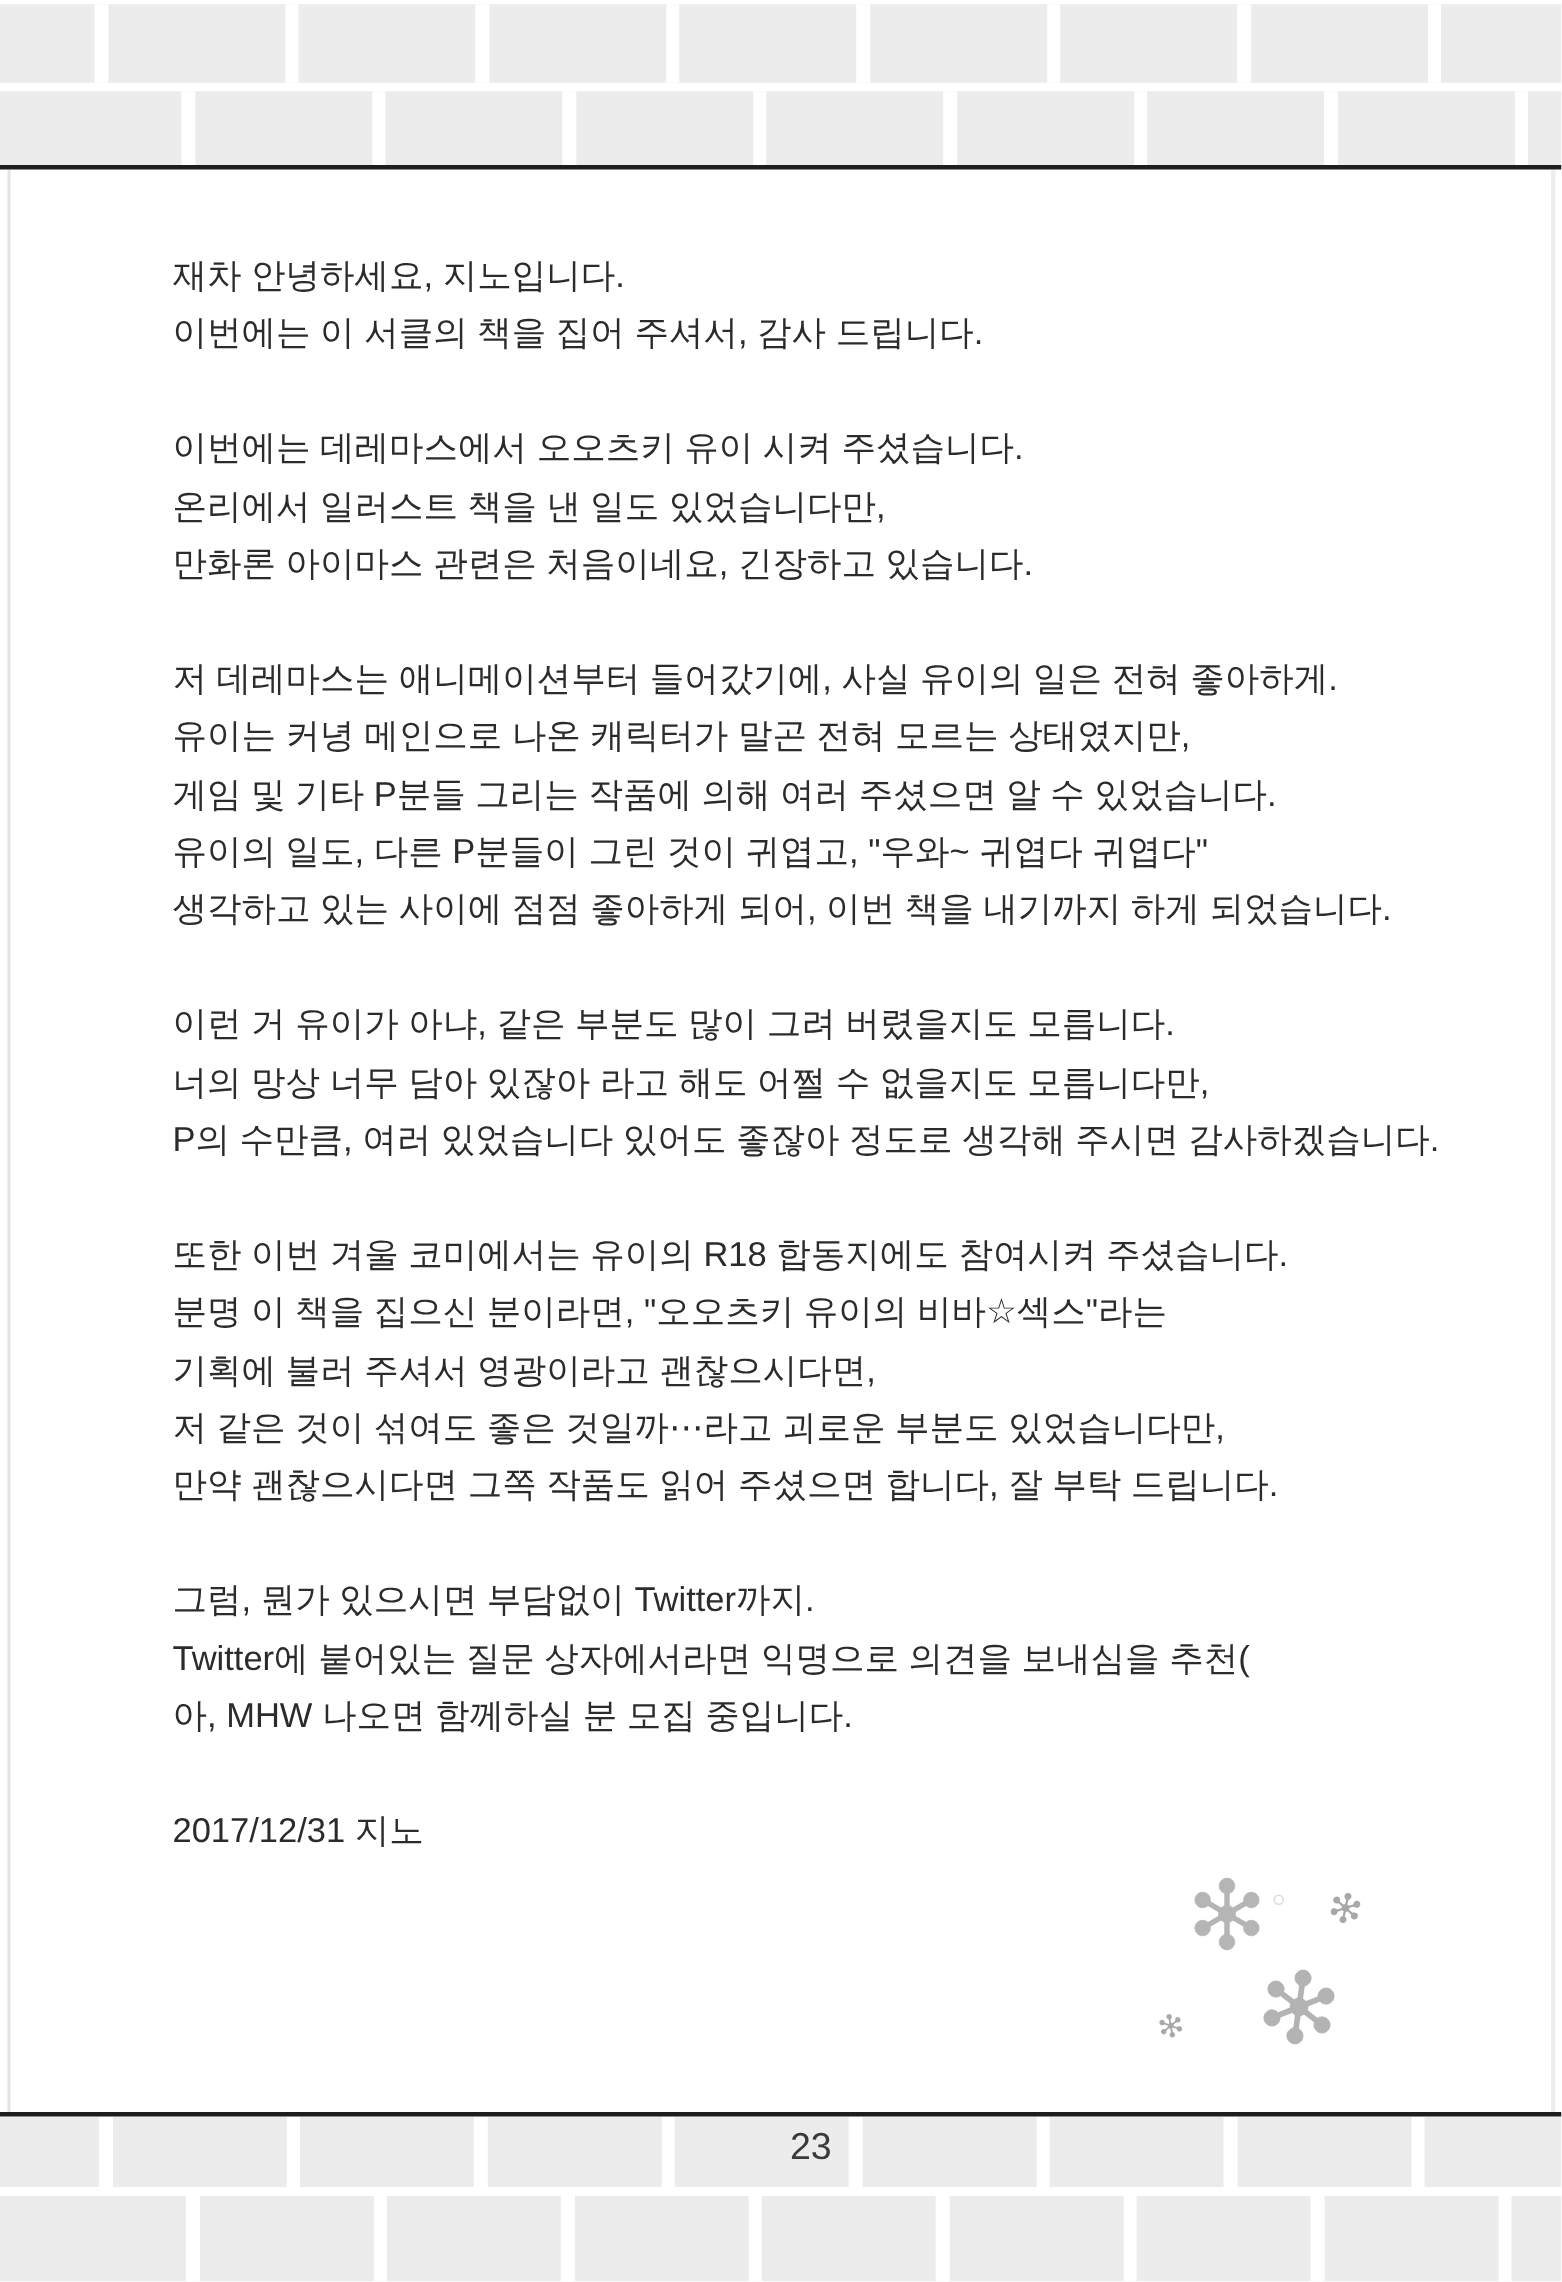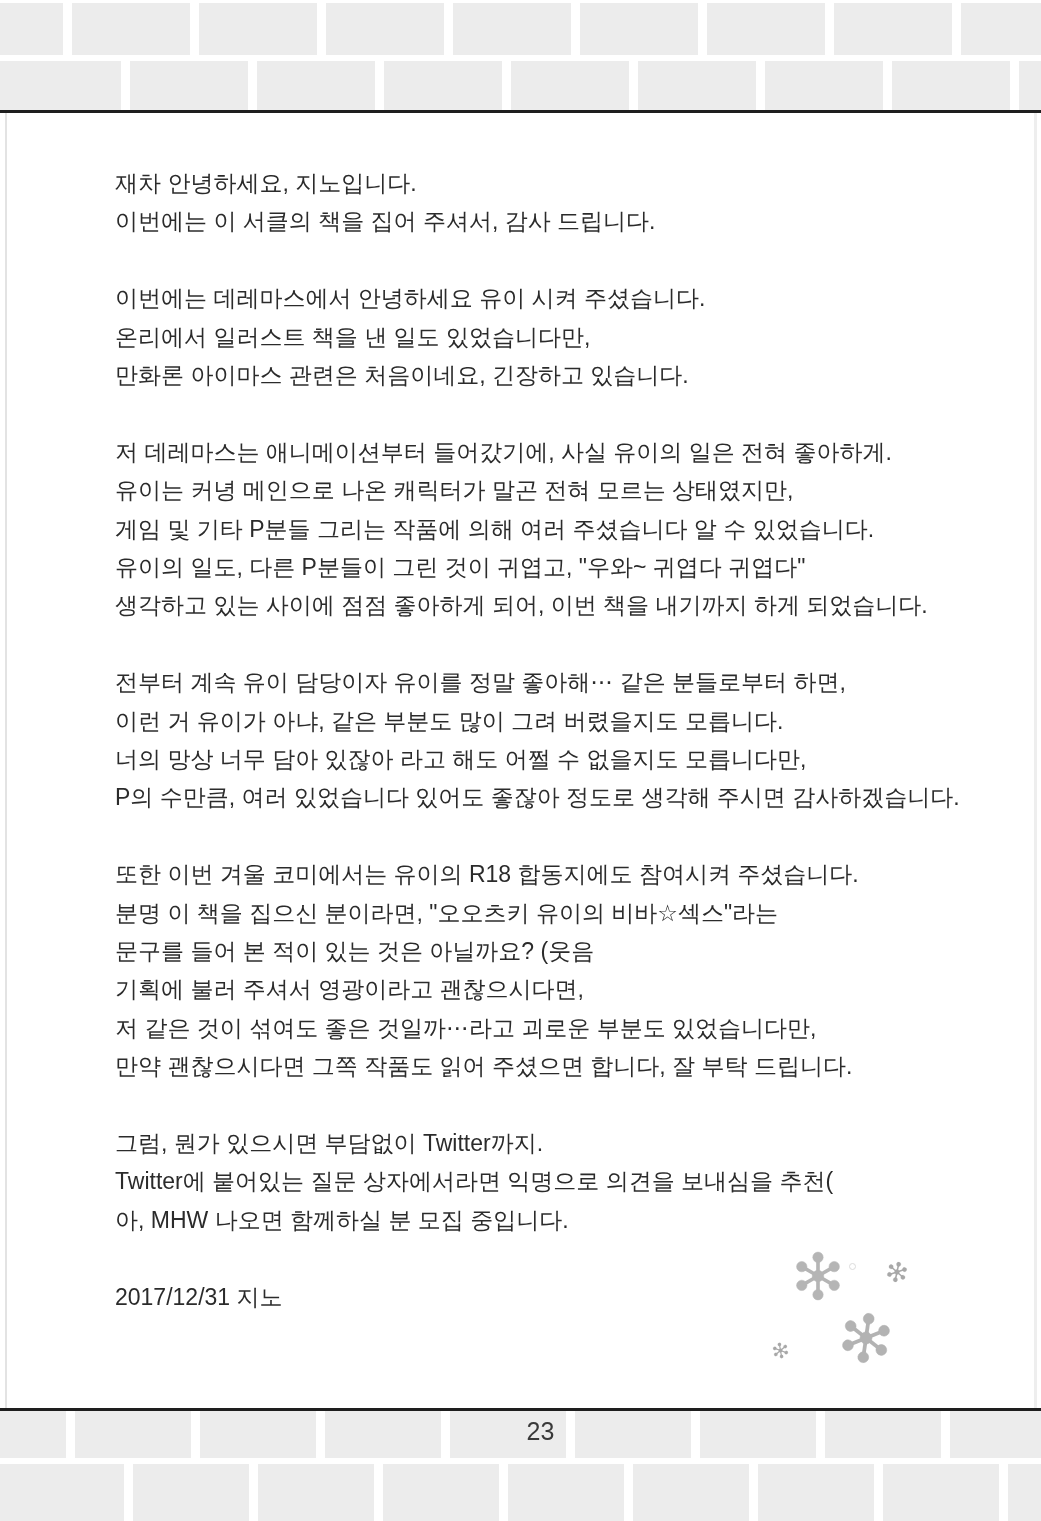--- a/index.html
+++ b/index.html
@@ -106,44 +106,42 @@
 
 <main>
   <section class="content">
 
     <div class="para">
       <span class="line">재차 안녕하세요, 지노입니다.</span>
       <span class="line">이번에는 이 서클의 책을 집어 주셔서, 감사 드립니다.</span>
     </div>
 
     <div class="para">
-      <span class="line">이번에는 데레마스에서 안녕하세요 유이 시켜 주셨습니다.</span>
+      <span class="line">이번에는 데레마스에서 오오츠키 유이 시켜 주셨습니다.</span>
       <span class="line">온리에서 일러스트 책을 낸 일도 있었습니다만,</span>
       <span class="line">만화론 아이마스 관련은 처음이네요, 긴장하고 있습니다.</span>
     </div>
 
     <div class="para">
       <span class="line">저 데레마스는 애니메이션부터 들어갔기에, 사실 유이의 일은 전혀 좋아하게.</span>
       <span class="line">유이는 커녕 메인으로 나온 캐릭터가 말곤 전혀 모르는 상태였지만,</span>
-      <span class="line">게임 및 기타 P분들 그리는 작품에 의해 여러 주셨습니다 알 수 있었습니다.</span>
+      <span class="line">게임 및 기타 P분들 그리는 작품에 의해 여러 주셨으면 알 수 있었습니다.</span>
       <span class="line">유이의 일도, 다른 P분들이 그린 것이 귀엽고, "우와~ 귀엽다 귀엽다"</span>
       <span class="line">생각하고 있는 사이에 점점 좋아하게 되어, 이번 책을 내기까지 하게 되었습니다.</span>
     </div>
 
     <div class="para">
-      <span class="line">전부터 계속 유이 담당이자 유이를 정말 좋아해⋯ 같은 분들로부터 하면,</span>
       <span class="line">이런 거 유이가 아냐, 같은 부분도 많이 그려 버렸을지도 모릅니다.</span>
       <span class="line">너의 망상 너무 담아 있잖아 라고 해도 어쩔 수 없을지도 모릅니다만,</span>
       <span class="line">P의 수만큼, 여러 있었습니다 있어도 좋잖아 정도로 생각해 주시면 감사하겠습니다.</span>
     </div>
 
     <div class="para">
       <span class="line">또한 이번 겨울 코미에서는 유이의 R18 합동지에도 참여시켜 주셨습니다.</span>
       <span class="line">분명 이 책을 집으신 분이라면, "오오츠키 유이의 비바☆섹스"라는</span>
-      <span class="line">문구를 들어 본 적이 있는 것은 아닐까요?  (웃음</span>
       <span class="line">기획에 불러 주셔서 영광이라고 괜찮으시다면,</span>
       <span class="line">저 같은 것이 섞여도 좋은 것일까⋯라고 괴로운 부분도 있었습니다만,</span>
       <span class="line">만약 괜찮으시다면 그쪽 작품도 읽어 주셨으면 합니다, 잘 부탁 드립니다.</span>
     </div>
 
     <div class="para">
       <span class="line">그럼, 뭔가 있으시면 부담없이 Twitter까지.</span>
       <span class="line">Twitter에 붙어있는 질문 상자에서라면 익명으로 의견을 보내심을 추천(</span>
       <span class="line">아, MHW 나오면 함께하실 분 모집 중입니다.</span>
     </div>

